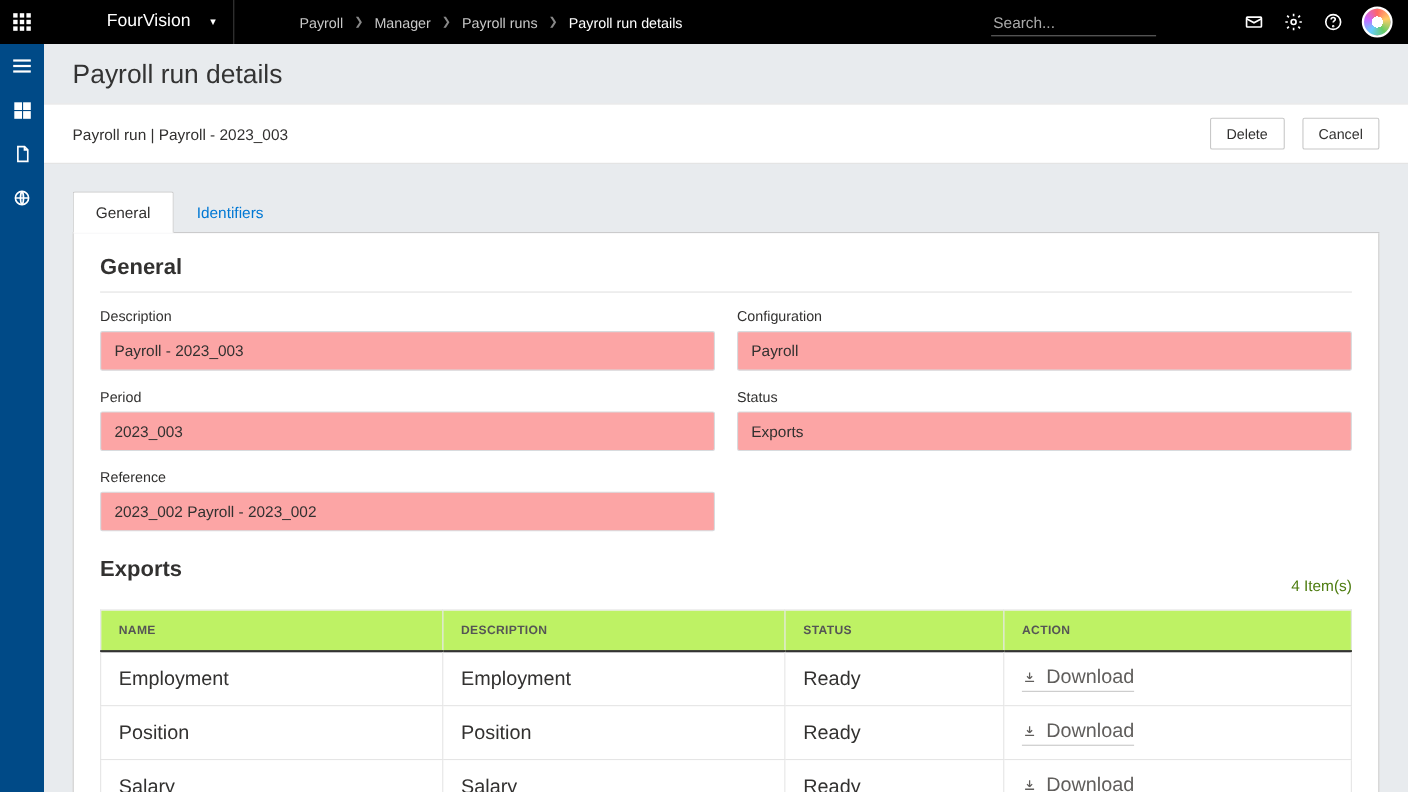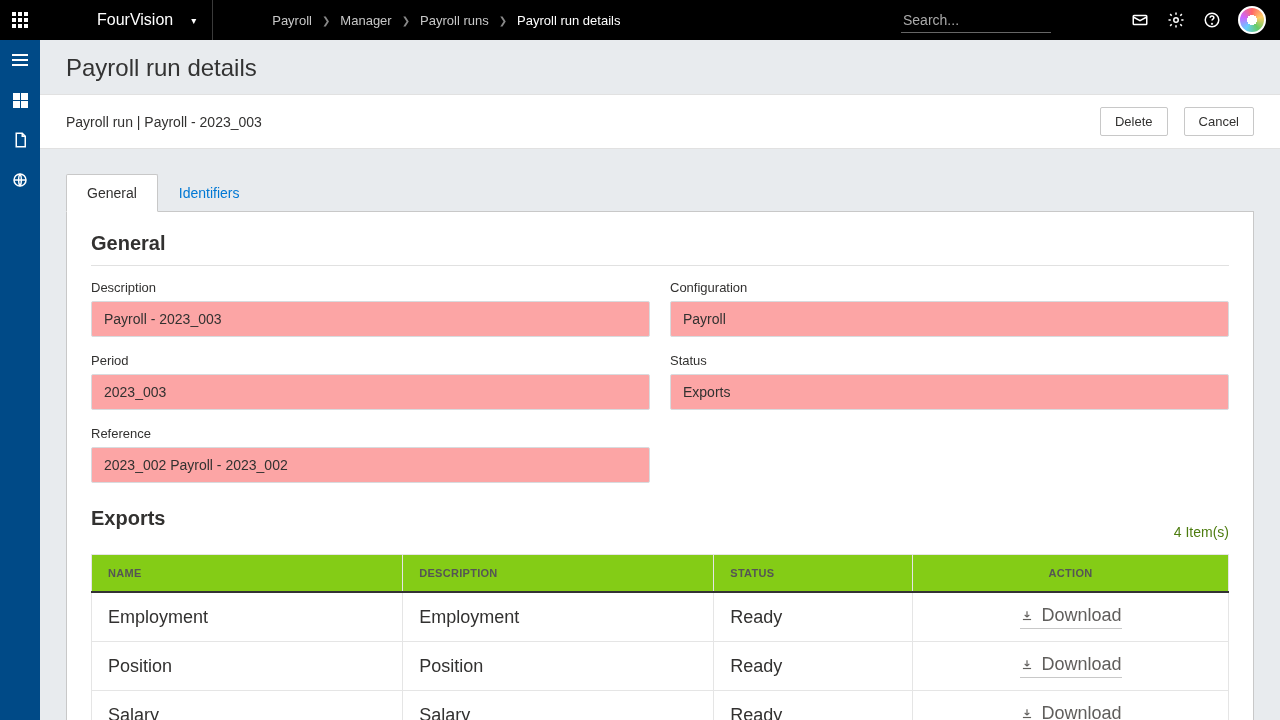--- a/index.html
+++ b/index.html
@@ -150,23 +150,23 @@
   padding: 12px 16px;
   text-align: left;
   font-size: 18px;
 }
 .table th {
   font-size: 11px;
   letter-spacing: 0.3px;
   color: #555;
   font-weight: 600;
   border-bottom: 2px solid #333;
-  background:#84cc16;
-}
-.table th.action, .table td.action { text-align: center; }
+  background:#bef264;
+}
+.table th.action, .table td.action { text-align: left; }
 .dl-btn {
   display: inline-flex; align-items: center; gap: 8px;
   color: #605e5c; cursor: pointer; border-bottom:1px solid #c8c8c8; padding-bottom:2px;
 }
 .dl-btn svg { width:14px; height:14px; }
 </style>
 </head>
 <body>
 
 <div class="topbar">

